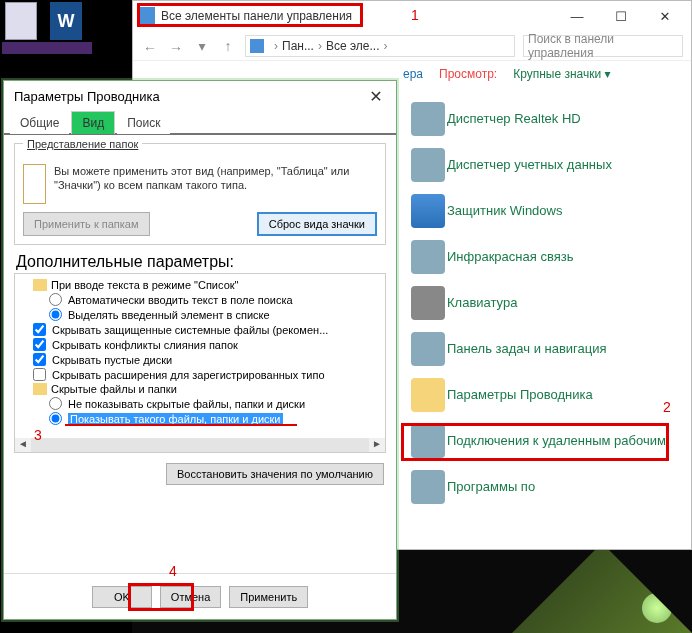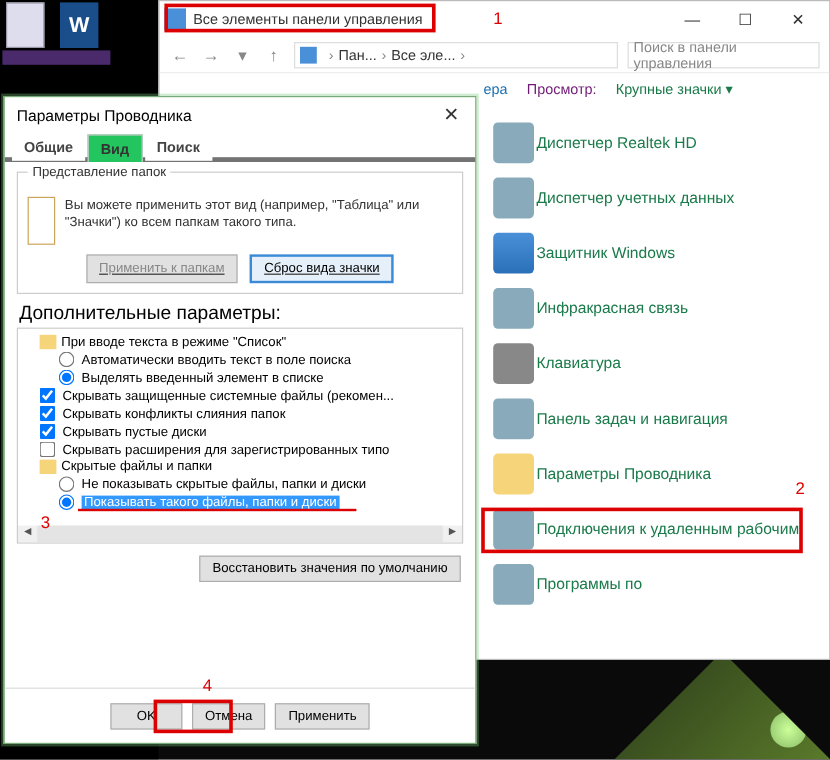--- a/index.html
+++ b/index.html
@@ -25,47 +25,47 @@
 .annot1-num { position:absolute; left:278px; top:6px; color:#d00; font-size:14px; }
 
 .toolbar { height:30px; display:flex; align-items:center; padding:0 8px; gap:8px; border-bottom:1px solid #eee; }
 .toolbar .navbtn { width:18px; height:18px; color:#888; display:flex; align-items:center; justify-content:center; font-size:14px; }
 .toolbar .addr { flex:1; display:flex; align-items:center; gap:4px; font-size:12px; color:#333; border:1px solid #ddd; height:22px; padding:0 4px; }
 .toolbar .addr .sep { color:#888; }
 .toolbar .search { width:160px; height:22px; border:1px solid #ddd; font-size:12px; color:#888; padding:0 4px; display:flex; align-items:center; }
 
 .cp-header { padding:6px 10px; display:flex; align-items:center; gap:16px; font-size:12px; color:#555; position:relative; left:260px; }
 .cp-header .title { color:#1a6fb0; font-size:12px; }
-.cp-header .viewlbl { color:#701a75; }
+.cp-header .viewlbl { color:#ef4444; }
 .cp-header .viewval { color:#1a7a4a; }
 .cp-item { width:260px; display:flex; align-items:center; gap:2px; padding:6px 8px; }
 .cp-item .ico { width:34px; height:34px; background:#8ab; border-radius:4px; flex-shrink:0; }
 .cp-item .ico.shield { background:linear-gradient(#4a90d9,#2a70b9); }
 .cp-item .ico.kbd { background:#888; }
 .cp-item .ico.folder { background:#f6d47a; }
 .cp-item .lbl { color:#1a7a4a; font-size:13px; line-height:1.2; }
 .right-col { position:absolute; left:270px; top:95px; width:280px; }
 .right-col .cp-item { width:280px; }
 .annot2 { position:absolute; left:268px; top:422px; width:268px; height:38px; border:3px solid #d00; pointer-events:none; }
 .annot2-num { position:absolute; left:530px; top:398px; color:#d00; font-size:14px; }
 
 
 .dialog { position:absolute; left:3px; top:80px; width:394px; height:540px; background:#fff; border:1px solid #7a7; box-shadow:0 0 0 2px rgba(120,200,120,.35); }
 .dlg-title { height:30px; display:flex; align-items:center; padding:0 10px; font-size:13px; }
 .dlg-title .x { margin-left:auto; font-size:16px; color:#333; width:20px; text-align:center; }
-.tabs { display:flex; border-bottom:4px solid #737373; padding:0 6px; font-size:12px; height:24px; align-items:flex-start;font-weight:bold; }
+.tabs { display:flex; border-bottom:2px solid #737373; padding:0 6px; font-size:12px; height:24px; align-items:flex-end; }
 .tabs .tab { padding:4px 10px; border:1px solid #ccc; border-bottom:none; margin-right:2px; background:#fff; position:relative; top:1px; color:#333; }
 .tabs .tab.inactive { border:none; color:#444; }
 .tabs .tab.active { background:#22c55e; }
 .group { margin:8px 10px 4px; border:1px solid #ccc; padding:8px; font-size:11px; color:#333; }
-.group-title { position:relative; top:-14px; background:#fff; display:inline-block; padding:0 4px; font-size:11px; }
+.group-title { position:relative; top:-14px; background:#fff; display:inline-block; padding:0 4px; font-size:11px;text-decoration:underline; }
 .group-row { display:flex; gap:8px; }
 .group-row .gico { width:34px; height:40px; background:#fff; border:1px solid #cca45a; }
 .group-row .gtxt { font-size:11px; line-height:1.3; }
-.group-btns { display:flex; gap:10px; margin-top:8px; justify-content:center;text-decoration:underline; }
+.group-btns { display:flex; gap:10px; margin-top:8px; justify-content:space-between; }
 .btn { font-size:11px; padding:4px 10px; border:1px solid #adadad; background:#e1e1e1; }
 .btn.blue { border:2px solid #3a8ad6; background:#e6f0fa; }
 .btn.disabled { color:#888; }
 .extra-label { margin:8px 12px 2px; font-size:16px; }
 .tree { margin:0 10px; border:1px solid #ccc; height:180px; overflow:hidden; font-size:11px; padding:4px 2px; position:relative; }
 .tree .row { display:flex; align-items:center; gap:4px; padding:1px 0; white-space:nowrap; }
 .tree .indent1 { padding-left:16px; }
 .tree .indent2 { padding-left:32px; }
 .tree .fico { width:14px; height:12px; background:#f6d47a; display:inline-block; }
 .tree input[type=checkbox], .tree input[type=radio] { margin:0 2px 0 0; }

